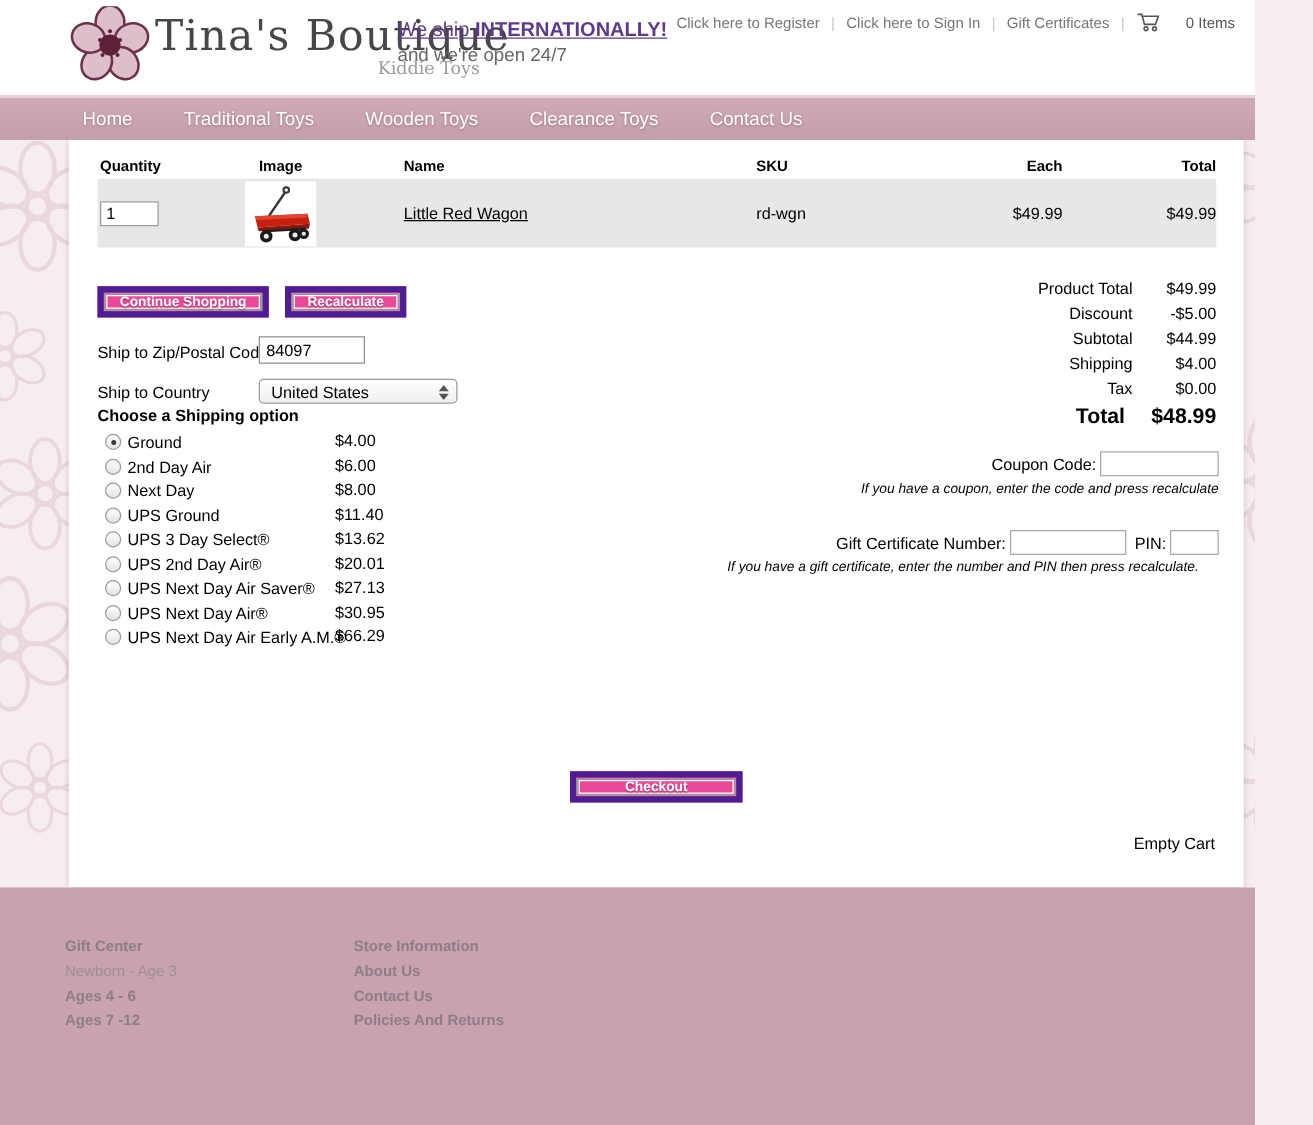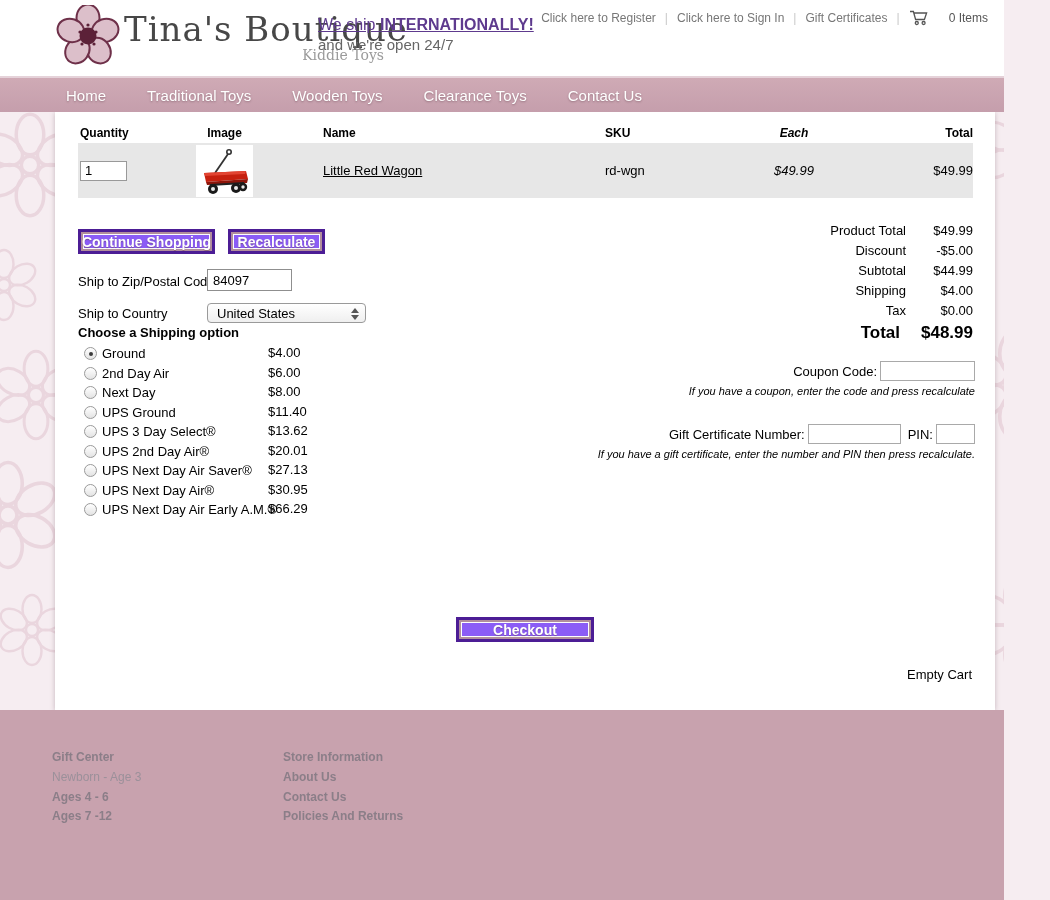--- a/index.html
+++ b/index.html
@@ -32,29 +32,29 @@
   
   main { position:absolute; left:55px; top:112px; width:940px; height:598px; background:#fff; z-index:1; box-shadow:0 1px 5px rgba(110,80,92,.35); }
 
   .cart-table { position:absolute; left:23px; top:10px; width:895px; }
   .thead { display:flex; height:21px; align-items:center; font-size:12px; font-weight:bold; }
   .trow  { display:flex; height:55px; align-items:center; background:#e7e7e7; font-size:13px; }
   .c-q { width:118px; padding-left:2px; }
   .c-img { width:57px; text-align:center; }
   .c-name { width:352px; padding-left:70px; }
   .c-sku { width:133px; }
-  .c-each { width:112px; text-align:center; font-style:italic; }
+  .c-each { width:112px; text-align:right; }
   .c-total { width:123px; text-align:right; }
   .qty-input { width:47px; height:20px; border:1px solid #999; font-size:13px; padding-left:4px; font-family:"Liberation Sans",sans-serif; }
   .img-box { width:57px; height:52px; background:#fff; display:flex; align-items:center; justify-content:center; }
   .prod-link { color:#000; text-decoration:underline; cursor:pointer; }
 
   
-  .btn { position:absolute; background:#8b5cf6; color:#fff; font-weight:bold; font-size:14px; font-family:"Liberation Sans",sans-serif;
-         border:3px solid #4c1d95; box-shadow:inset 0 0 0 2px #b18e9c, inset 0 0 0 3px #fdfdfd;
+  .btn { position:absolute; background:#ec4899; color:#fff; font-weight:bold; font-size:11px; font-family:"Liberation Sans",sans-serif;
+         border:5px solid #4c1d95; box-shadow:inset 0 0 0 2px #b18e9c, inset 0 0 0 3px #fdfdfd;
          text-shadow:0 1px 1px rgba(96,62,74,.5); height:25px; cursor:pointer; }
   .btn-continue { left:23px; top:117px; width:137px; }
   .btn-recalc   { left:173px; top:117px; width:97px; }
   .btn-checkout { left:401px; top:505px; width:138px; }
 
   
   .form-label { position:absolute; font-size:13px; }
   .lbl-zip { left:23px; top:162px; }
   .lbl-country { left:23px; top:194px; }
   .zip-input { position:absolute; left:152px; top:157px; width:85px; height:22px; border:1px solid #8f8f8f; font-size:13px; padding-left:5px; font-family:"Liberation Sans",sans-serif; }
@@ -84,21 +84,21 @@
   
   .coupon-row { position:absolute; top:249px; right:20px; display:flex; align-items:center; font-size:13px; }
   .coupon-row input, .gift-row input { height:20px; border:1px solid #a9a9a9; margin-left:3px; font-size:12px; padding-left:4px; font-family:"Liberation Sans",sans-serif; }
   .coupon-input { width:95px; }
   .small-note { position:absolute; font-size:11px; font-style:italic; color:#000; white-space:nowrap; }
   .coupon-note { top:273px; right:20px; }
   .gift-row { position:absolute; top:312px; right:20px; display:flex; align-items:center; font-size:13px; }
   .gift-num-input { width:93px; }
   .pin-label { margin-left:7px; }
   .pin-input { width:39px; }
-  .gift-note { top:336px; right:20px;margin-left:34px; }
+  .gift-note { top:336px; right:36px;margin-left:34px; }
 
   .empty-cart { position:absolute; top:555px; right:23px; font-size:13px; font-weight:normal; cursor:pointer; color:#000; }
 
   
   footer { position:absolute; left:0; top:710px; width:1050px; height:190px; background:#c8a2ae; z-index:1; }
   .f-col { position:absolute; top:40px; font-size:12px; color:#8b7e88; }
   .f-col-1 { left:52px; }
   .f-col-2 { left:283px; }
   .f-head { font-weight:bold; height:20px; cursor:default; }
   .f-link { display:block; height:19.5px; font-weight:bold; color:#8b7e88; text-decoration:none; cursor:pointer; }

